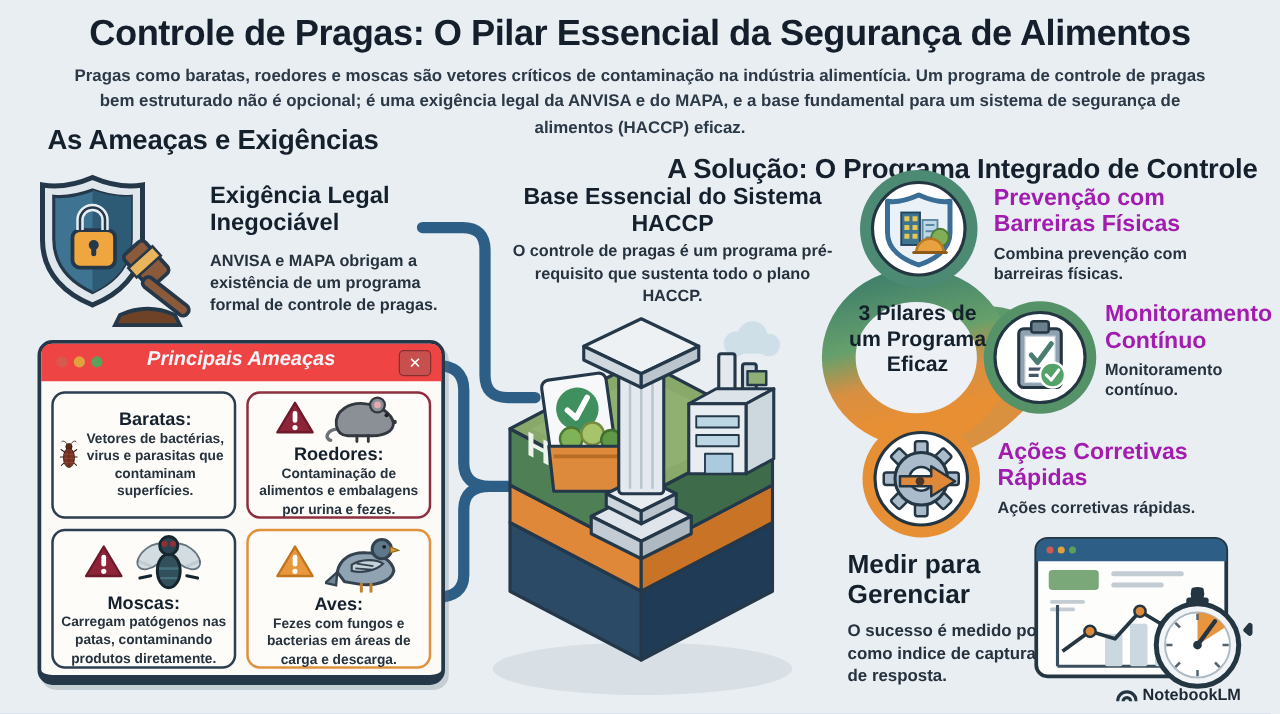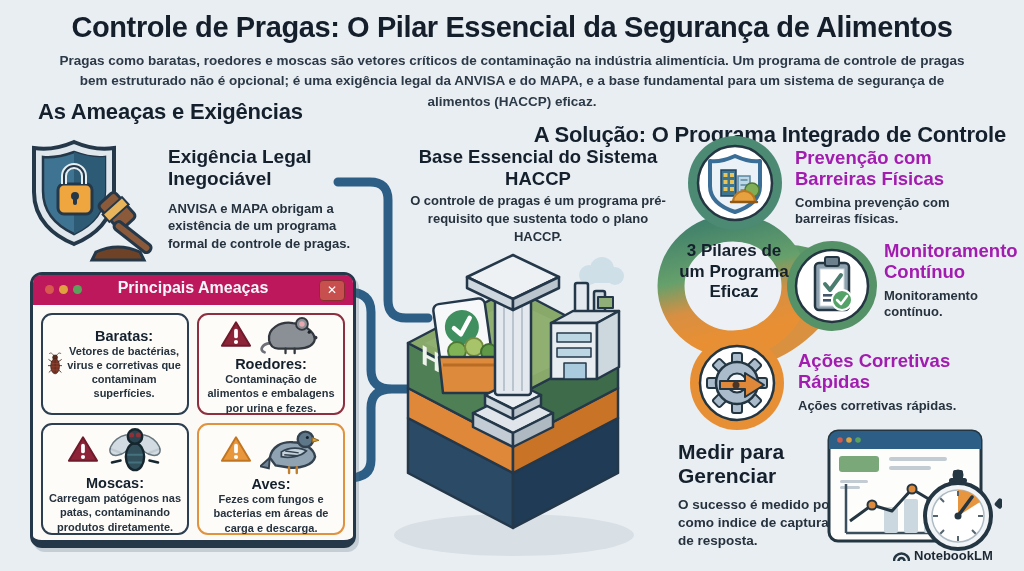--- a/index.html
+++ b/index.html
@@ -18,21 +18,21 @@
   #center-heading{left:440px;top:99px;width:566px;text-align:right;margin-top:23px;}
   
   #legal-icon{left:22px;top:136px;}
   #legal-text{left:168px;top:146px;width:198px;}
   .block-title{font-size:19px;font-weight:800;line-height:1.18;color:#15202d;}
   .block-body{margin-top:9px;font-size:13px;line-height:1.35;font-weight:600;color:#26323d;}
   
   #threats-window{left:30px;top:272px;width:326px;height:276px;background:#fbfaf7;
                   border:3px solid #24384a;border-bottom-width:8px;border-radius:12px;
                   box-shadow:3px 4px 0 rgba(90,110,125,.25);box-sizing:border-box;}
-  .titlebar{position:relative;height:30px;background:#be185d;border-radius:8px 8px 0 0;}
+  .titlebar{position:relative;height:30px;background:#ef4444;border-radius:8px 8px 0 0;font-style:italic;}
   .dot{position:absolute;top:10px;width:9px;height:9px;border-radius:50%;}
   .dot.r{left:12px;background:#d65a4e;} .dot.y{left:26px;background:#dfa23e;} .dot.g{left:40px;background:#5ba15c;}
   .win-title{position:absolute;left:0;right:0;top:4px;text-align:center;font-size:16px;
              font-weight:800;color:#f4f7fa;}
   .close-btn{position:absolute;right:8px;top:5px;width:24px;height:19px;background:#c7504f;
              border:1px solid #872f2f;border-radius:4px;color:#fff;font-size:12px;font-weight:800;
              text-align:center;line-height:19px;cursor:pointer;}
   .win-grid{display:grid;grid-template-columns:1fr 1fr;grid-template-rows:102px 112px;gap:8px;
             padding:8px;}
   .threat-card{border-radius:11px;background:#fdfcf9;padding:4px 5px;box-sizing:border-box;
@@ -128,21 +128,21 @@
                 <path d="M40 52 L52 52"></path>
                 <path d="M37 66 L48 76"></path>
             </g>
             <circle cx="26" cy="22" r="9" fill="#5e2a1c" stroke="#3a1c12" stroke-width="2.5"></circle>
             <ellipse cx="26" cy="54" rx="16" ry="28" fill="#7a3526" stroke="#3a1c12" stroke-width="2.5"></ellipse>
             <path d="M26 30 V80" stroke="#3a1c12" stroke-width="1.5"></path>
             <path d="M12 44 h28 M11 56 h30 M13 68 h26" stroke="#9c4a33" stroke-width="2"></path>
           </svg>
           <div>
             <div class="card-title">Baratas:</div>
-            <div class="card-body">Vetores de bactérias, virus e corretivas que contaminam superfícies.</div>
+            <div class="card-body">Vetores de bactérias, virus e parasitas que contaminam superfícies.</div>
           </div>
         </div>
       </div>
 
       <div class="threat-card bd-maroon">
         <div class="icon-row">
           <svg width="32" height="29" viewBox="0 0 34 30">
             <path d="M17 2 L32 27 H2 Z" fill="#8e2438" stroke="#6e1a2a" stroke-width="2" stroke-linejoin="round"></path>
             <rect x="15" y="9" width="4" height="10" rx="2" fill="#fff"></rect>
               <circle cx="17" cy="23" r="2.2" fill="#fff"></circle>

